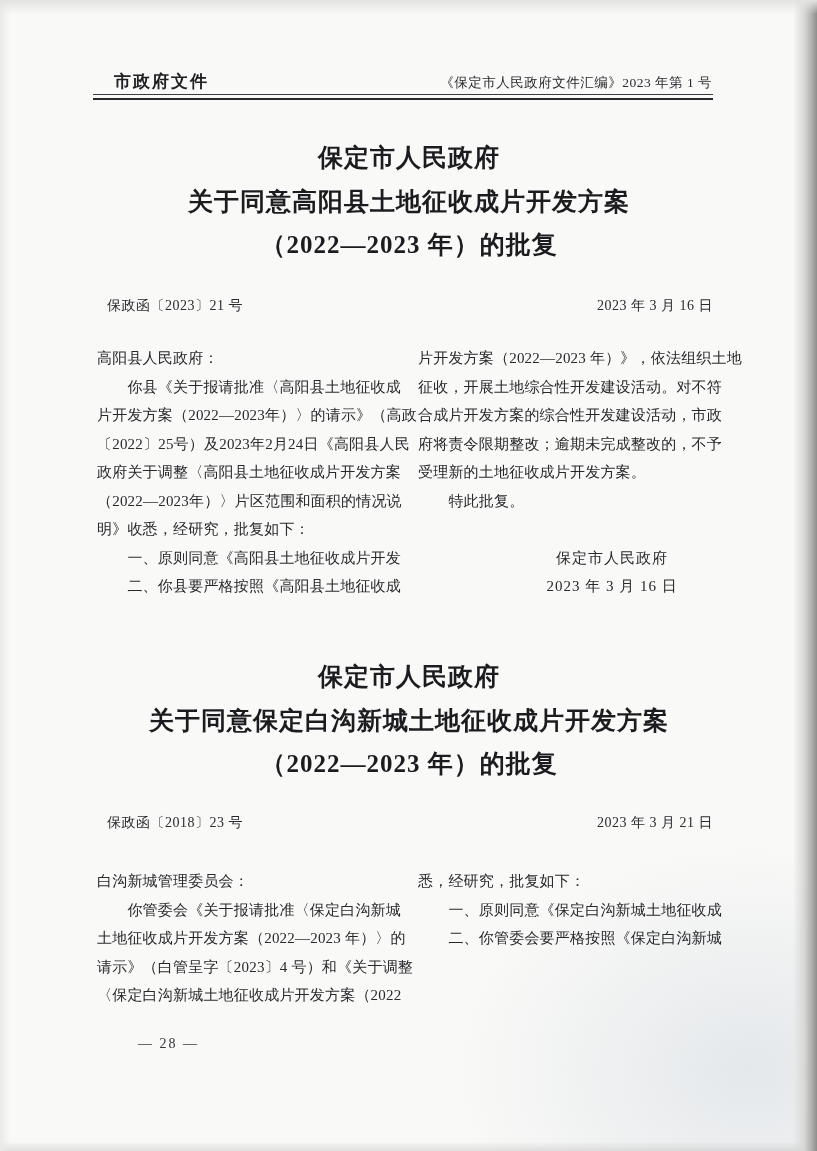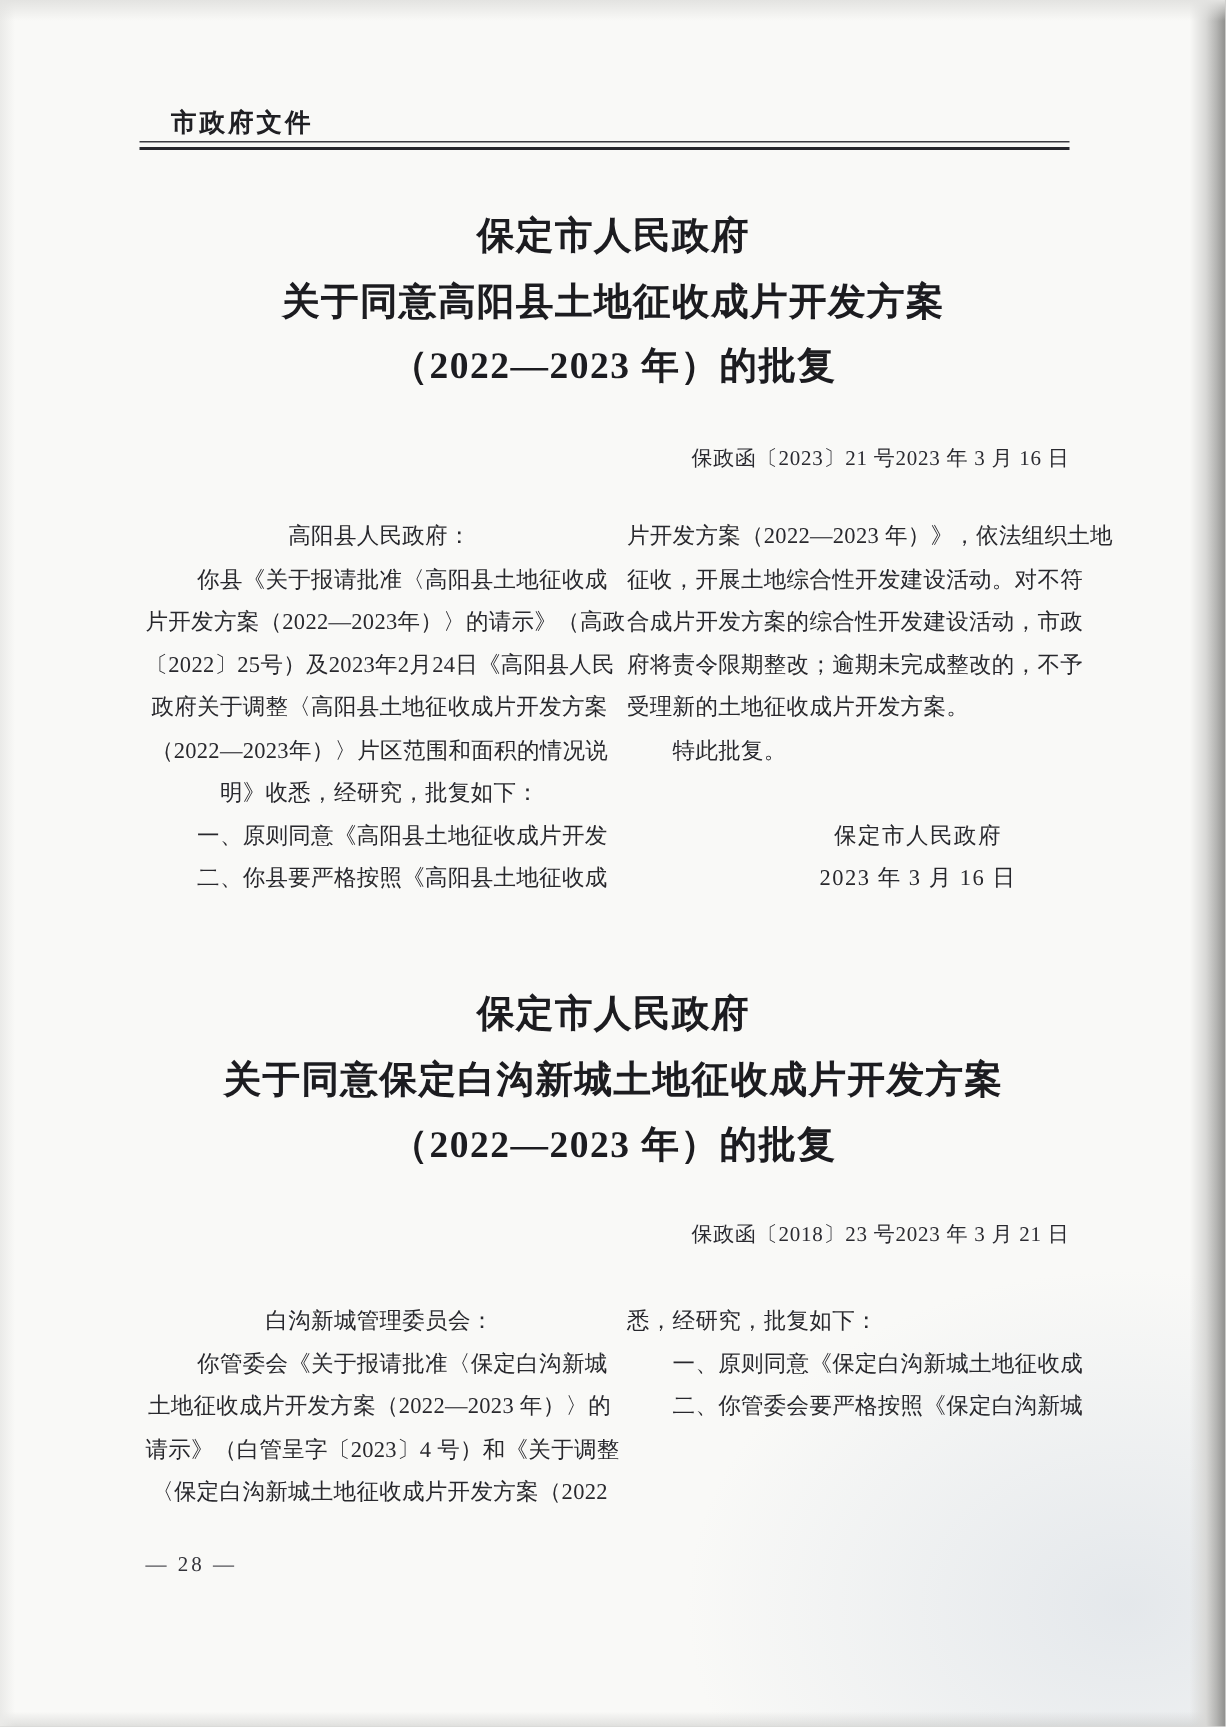--- a/index.html
+++ b/index.html
@@ -20,41 +20,42 @@
   .hdr-left{left:114px;top:70px;font-family:Liberation Serif, serif;
             font-weight:700;font-size:17px;letter-spacing:2px;color:#202024;}
   .hdr-right{right:105px;top:74px;font-size:13.5px;letter-spacing:.5px;color:#2a2a30;}
   .hdr-rule{left:93px;top:94px;width:620px;height:3px;
             border-top:1.5px solid #3c3c42;border-bottom:2.5px solid #26262c;}
   
   .title{left:95px;width:628px;text-align:center;font-weight:700;color:#1c1c20;}
   .title .tline{font-size:25px;line-height:43.5px;letter-spacing:1px;white-space:nowrap;}
   .t1{top:136px;} .t2{top:655px;}
   
-  .meta{left:107px;width:606px;display:flex;justify-content:flex-end;
+  .meta{left:107px;width:606px;display:flex;justify-content:space-between;
         font-size:14px;letter-spacing:.5px;color:#2a2a30;}
   .m1{top:297px;} .m2{top:814px;}
   
   .col{width:312px;font-size:15px;color:#28282d;}
   .col .line{height:28.5px;line-height:28.5px;white-space:nowrap;letter-spacing:.2px;}
   .b1{top:344px;} .b2{top:867px;}
-  .col-l{left:97px;text-align:center;} .col-r{left:418px;}
+  .col-l{left:97px;} .col-r{left:418px;}
   
   .sig{margin-top:28.5px;margin-left:64px;width:260px;text-align:center;}
   .sig div{height:28.5px;line-height:28.5px;font-size:15px;letter-spacing:1px;white-space:nowrap;}
   
-  .pageno{left:97px;top:1036px;width:102px;text-align:left;
+  .pageno{left:97px;top:1036px;width:102px;text-align:right;
           font-size:14px;letter-spacing:2px;color:#33333a;}
 </style>
 </head>
 <body>
 
 <div class="scan">
 
   <div class="abs hdr-left">市政府文件</div>
+  <div class="abs hdr-right">《保定市人民政府文件汇编》2023 年第 1 号</div>
   <div class="abs hdr-rule"></div>
 
   <section>
     <div class="abs title t1">
         <div class="tline">保定市人民政府</div>
         <div class="tline">关于同意高阳县土地征收成片开发方案</div>
         <div class="tline">（2022—2023 年）的批复</div>
       </div>
     <div class="abs meta m1">
       <span>保政函〔2023〕21 号</span>

